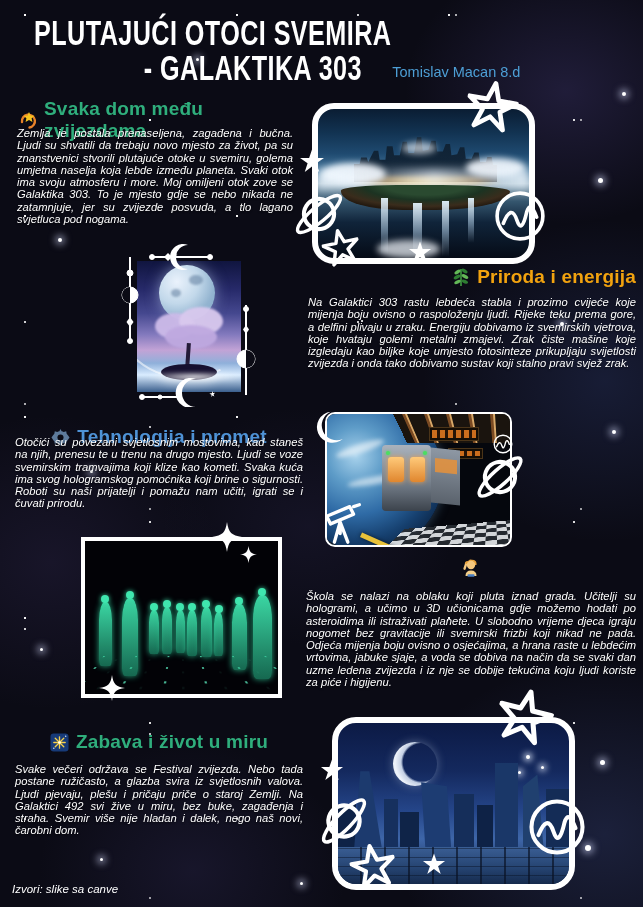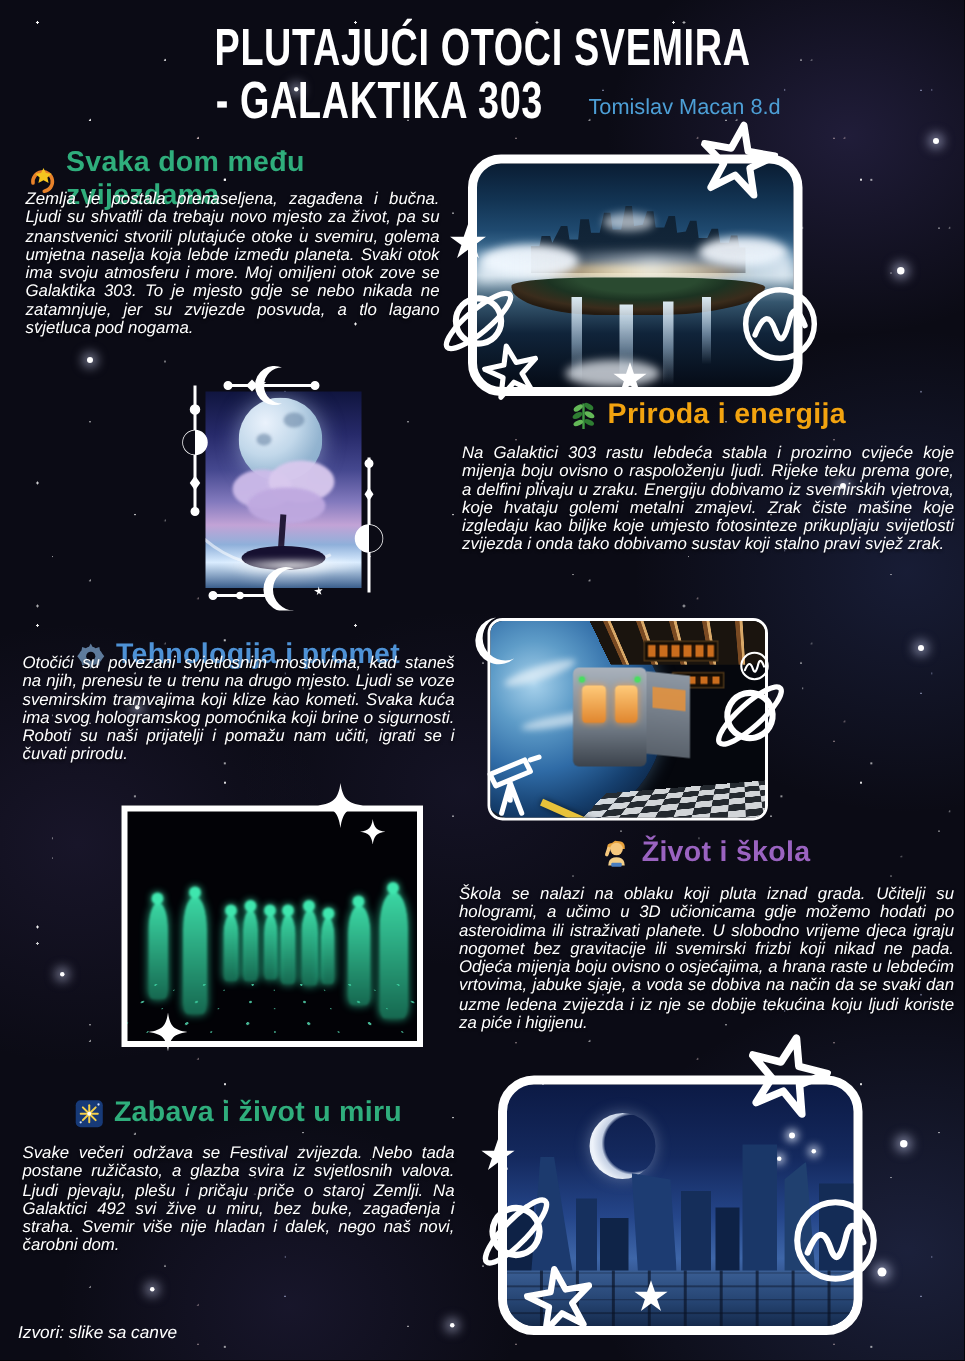--- a/index.html
+++ b/index.html
@@ -24,30 +24,30 @@
     radial-gradient(1.2px 1.2px at 90px 142px, rgba(255,255,255,.8) 50%, transparent 55%),
     radial-gradient(1px 1px at 170px 182px, rgba(255,255,255,.5) 50%, transparent 55%),
     radial-gradient(1px 1px at 132px 92px, rgba(255,225,225,.55) 50%, transparent 55%),
     radial-gradient(1px 1px at 202px 152px, rgba(255,255,255,.65) 50%, transparent 55%);
     background-size:212px 201px;}
   .starfield.l2{background-size:333px 307px;opacity:.85;}
   .starfield.l3{background-size:431px 389px;opacity:.7;}
   .gstar{position:absolute;border-radius:50%;background:#fff;
          box-shadow:0 0 7px 3px rgba(216,222,255,.55);}
   
-  .title-wrap{position:absolute;top:16px;left:0;right:0;text-align:center;color:#fff;}
+  .title-wrap{position:absolute;top:16px;left:0;right:0;color:#fff;}
   .t-line1,.t-main{display:inline-block;font-weight:bold;font-size:30px;letter-spacing:.5px;
         transform:scale(.84,1.16);transform-origin:center;white-space:nowrap;}
   .t-line2{display:flex;justify-content:center;align-items:flex-end;gap:10px;margin-top:1px;}
   .t-author{color:#4d9fd6;font-size:14.5px;padding-bottom:5px;font-weight:400;}
   
   .sec-head{position:absolute;display:flex;align-items:center;justify-content:center;
         gap:7px;font-weight:bold;font-size:19px;letter-spacing:.2px;}
   .sec-head .hicon{display:inline-flex;flex:0 0 auto;}
-  .h-green{color:#2fae7c;}  .h-orange{color:#f2a30f;}
+  .h-green{color:#2fae7c;}  .h-orange{color:#f2a30f;justify-content:flex-end;}
   .h-blue{color:#4e92d6;}   .h-purple{color:#9a63c0;}
   .sec-body{position:absolute;color:#fff;font-style:italic;font-size:11.2px;
         line-height:12.3px;text-align:justify;text-shadow:0 1px 2px rgba(0,0,0,.6);}
   .footer{position:absolute;left:12px;top:883px;color:#fff;font-style:italic;font-size:11.5px;}
   
   .photo{position:absolute;overflow:hidden;}
   .doodle{position:absolute;pointer-events:none;}
   
   .img1{left:312px;top:103px;width:211px;height:149px;border:6px solid #fff;border-radius:22px;
         background:linear-gradient(180deg,#0a1d33 0%,#123352 16%,#1f4a70 30%,#4a7ba0 42%,
@@ -358,21 +358,20 @@
   <div class="sec-head h-purple" style="left:306px;top:558px;width:330px">
     <span class="hicon">
       <svg width="19" height="20" viewBox="0 0 19 20">
         <path d="M3 7 Q2 3 6 3 L8 1.5 L12 2 Q15 3 14.5 7" fill="#e8a23c"></path>
         <circle cx="9" cy="7" r="4.2" fill="#f6c87e"></circle>
         <path d="M3.5 18 Q3.5 12.5 9 12.5 Q14.5 12.5 14.5 18 Z" fill="#f3cf8a"></path>
         <rect x="2" y="5.5" width="2.4" height="6.5" rx="1.2" fill="#f6c87e" transform="rotate(18 3.2 8.7)"></rect>
         <rect x="5.5" y="16.2" width="7" height="2.6" rx="0.8" fill="#4a7ec0"></rect>
       </svg>
     </span>
-    <span>Život i škola</span>
   </div>
   <div class="sec-body" style="left:306px;top:590px;width:330px">Škola se nalazi na oblaku koji pluta iznad grada. Učitelji su hologrami, a učimo u 3D učionicama gdje možemo hodati po asteroidima ili istraživati planete. U slobodno vrijeme djeca igraju nogomet bez gravitacije ili svemirski frizbi koji nikad ne pada. Odjeća mijenja boju ovisno o osjećajima, a hrana raste u lebdećim vrtovima, jabuke sjaje, a voda se dobiva na način da se svaki dan uzme ledena zvijezda i iz nje se dobije tekućina koju ljudi koriste za piće i higijenu.</div>
 
   <div class="photo img4">
     <div class="holofloor"></div>
     <div class="holo" style="left:7%;bottom:18%;width:13px;height:64px"></div>
     <div class="holo" style="left:19%;bottom:12%;width:16px;height:78px"></div>
     <div class="holo" style="left:33%;bottom:26%;width:10px;height:44px"></div>
     <div class="holo" style="left:40%;bottom:26%;width:10px;height:47px"></div>
     <div class="holo" style="left:47%;bottom:27%;width:9px;height:43px"></div>

